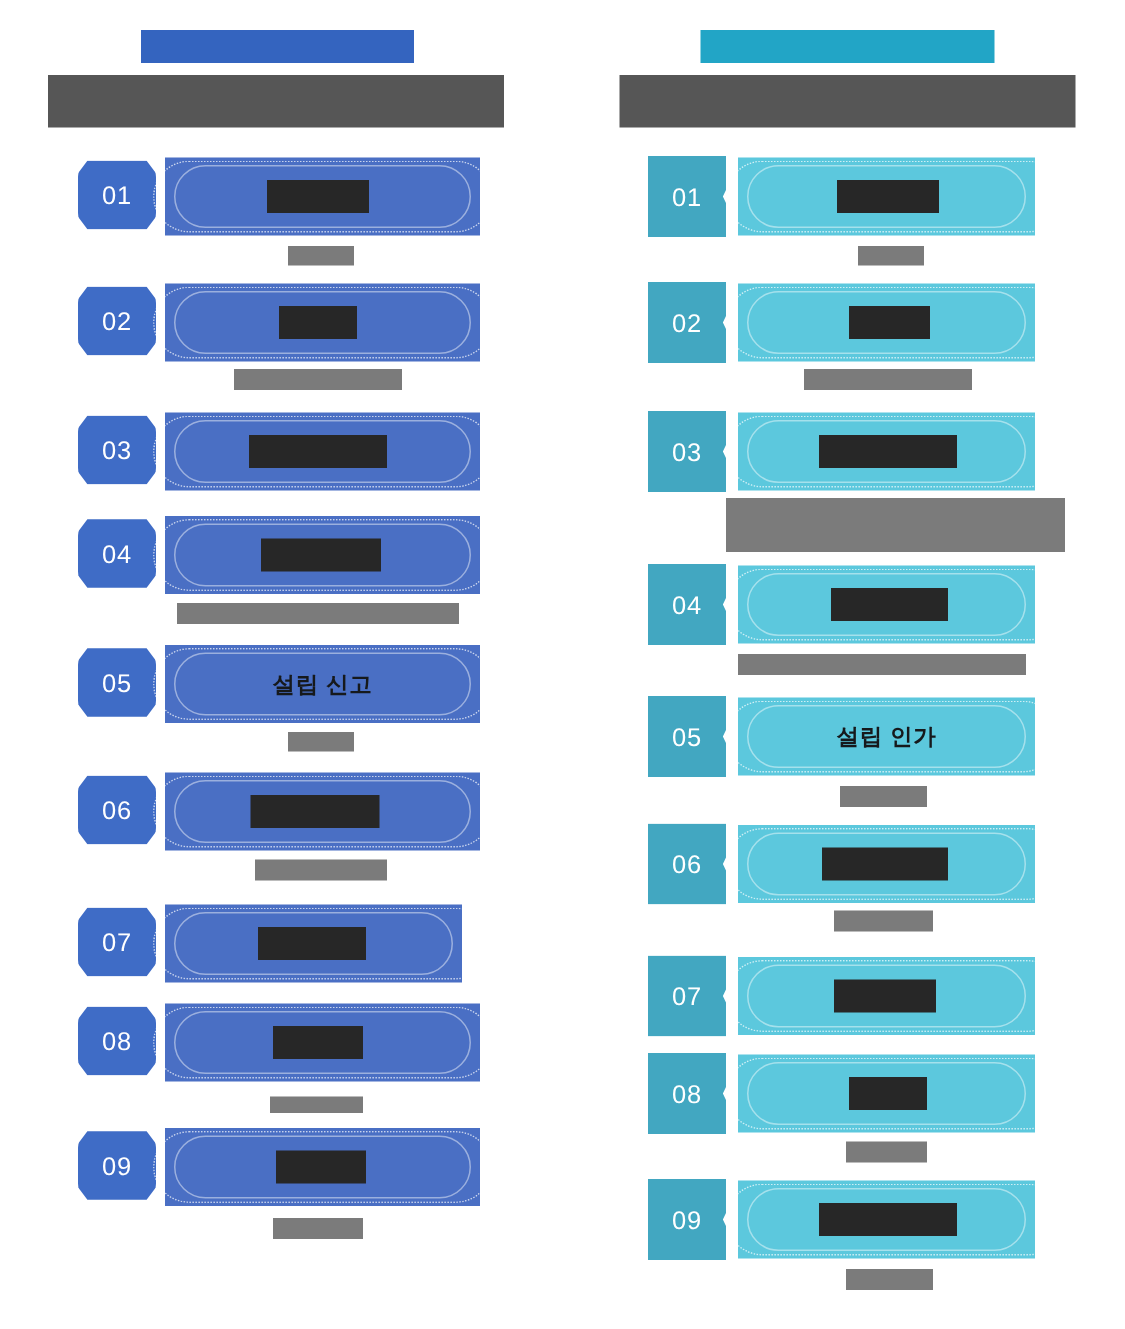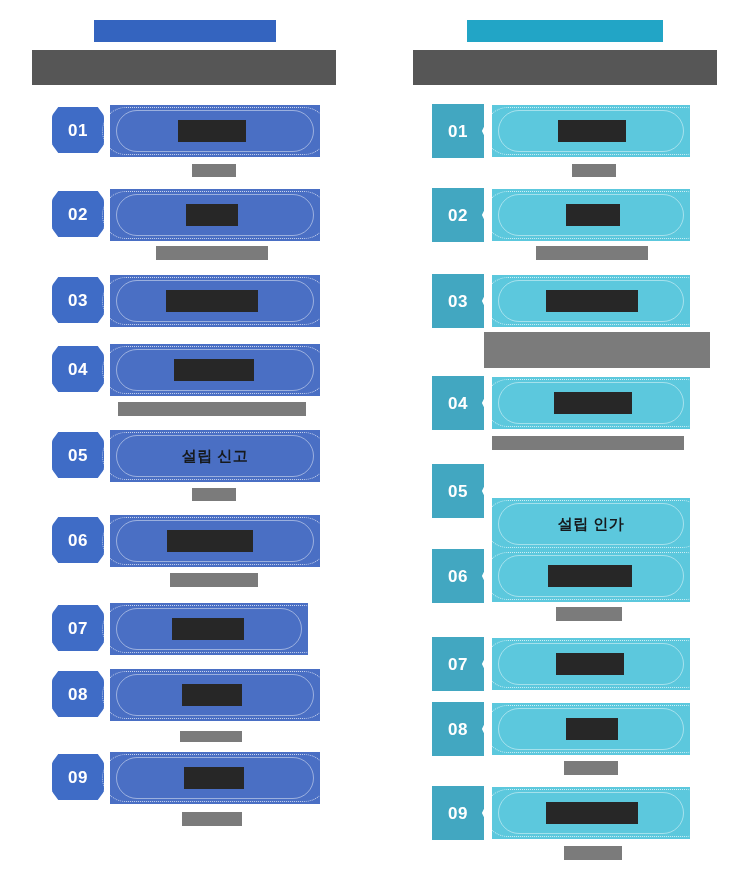--- a/index.html
+++ b/index.html
@@ -49,21 +49,21 @@
   }
 
   
   .badge {
     position: absolute;
     display: flex;
     align-items: center;
     justify-content: center;
     color: #ffffff;
     font-size: 17px;
-    font-weight: bold;
+    font-weight: normal;
     letter-spacing: 0.5px;
     line-height: 1;
   }
   .badge.oct {
     width: 52px;
     height: 52px;
     clip-path: polygon(0% 22%, 12% 6%, 88% 6%, 100% 22%, 100% 78%, 88% 94%, 12% 94%, 0% 78%);
     border-radius: 14px;
   }
   .badge.sq {
@@ -252,21 +252,21 @@
         <div class="badge sq" style="left: 432px; top: 376px; background: rgb(66, 167, 193);">04</div>
         <div class="pill-wrap" style="left: 492px; top: 377px; width: 198px; height: 52px;">
           <div class="pill-fill" style="width: 198px; background: rgb(92, 200, 221);"></div>
           <div class="pill-outline" style="left: -8px; width: 226px; border-color: rgba(255, 255, 255, 0.7);"></div>
           <div class="pill-outline" style="left: 6px; top: 5px; bottom: 5px; width: 186px; border-style: solid; border-color: rgba(255, 255, 255, 0.45);"></div>
           <div class="redact" style="left: 62px; top: 15px; width: 78px; height: 22px; background: rgb(39, 39, 39);"></div>
         </div>
       </div>
       <div class="step-row" style="left: 0px; top: 0px; width: 750px; height: 0px;">
         <div class="badge sq" style="left: 432px; top: 464px; background: rgb(66, 167, 193);">05</div>
-        <div class="pill-wrap" style="left: 492px; top: 465px; width: 198px; height: 52px; margin-top: 33px;">
+        <div class="pill-wrap" style="left: 492px; top: 465px; width: 198px; height: 52px;">
           <div class="pill-fill" style="width: 198px; background: rgb(92, 200, 221);"></div>
           <div class="pill-outline" style="left: -8px; width: 222px; border-color: rgba(255, 255, 255, 0.7);"></div>
           <div class="pill-outline" style="left: 6px; top: 5px; bottom: 5px; width: 186px; border-style: solid; border-color: rgba(255, 255, 255, 0.45);"></div>
           <div class="pill-label" style="color: rgb(22, 25, 28);">설립 인가</div>
         </div>
       </div>
       <div class="step-row" style="left: 0px; top: 0px; width: 750px; height: 0px;">
         <div class="badge sq" style="left: 432px; top: 549px; background: rgb(66, 167, 193);">06</div>
         <div class="pill-wrap" style="left: 492px; top: 550px; width: 198px; height: 52px;">
           <div class="pill-fill" style="width: 198px; background: rgb(92, 200, 221);"></div>

